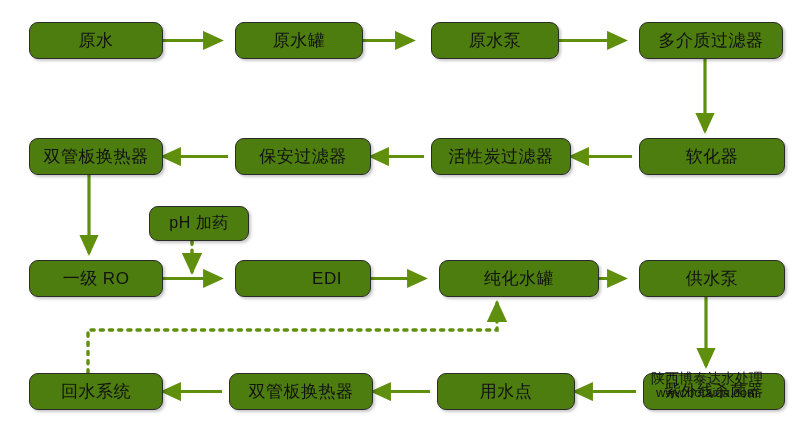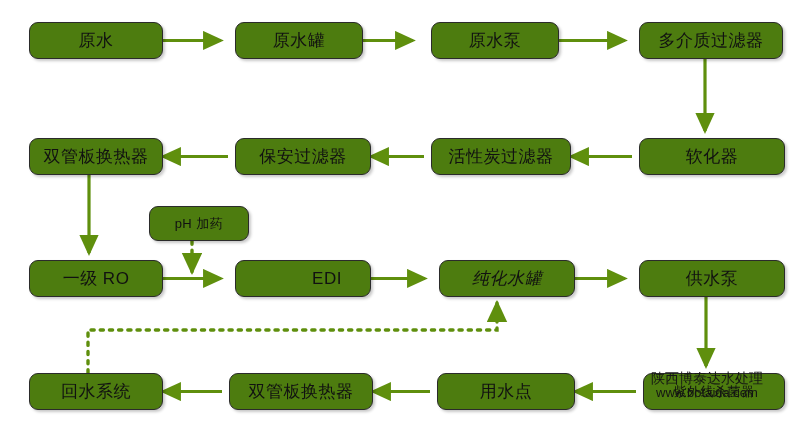--- a/index.html
+++ b/index.html
@@ -20,21 +20,21 @@
     border-radius:9px;
     display:flex;align-items:center;justify-content:center;
     color:#111111;
     font-size:17px;
     letter-spacing:0.5px;
     white-space:nowrap;
     box-shadow:2px 2px 3px rgba(0,0,0,0.22);
     z-index:3;
     margin-left:7px;
   }
-  .node.small{font-size:13px;text-align:right;}
+  .node.small{font-size:16px;text-align:right;}
 
   .wm{
     position:absolute;
     z-index:6;
     display:flex;
     flex-direction:column;
     align-items:center;
     justify-content:center;
     line-height:1.05;
     pointer-events:none;
@@ -112,21 +112,21 @@
   <div class="node" style="left:228px;top:138px;width:136px;height:37px;">保安过滤器</div>
 
   <div class="node" style="left:22px;top:138px;width:134px;height:37px;">双管板换热器</div>
 
   <div class="node small" style="left:142px;top:206px;width:100px;height:35px;">pH 加药</div>
 
   <div class="node" style="left:22px;top:260px;width:134px;height:37px;">一级 RO</div>
 
   <div class="node" style="left:228px;top:260px;width:136px;height:37px;padding-left:48px;">EDI</div>
 
-  <div class="node" style="left:432px;top:260px;width:136px;height:37px;font-style:italic;">纯化水罐</div>
+  <div class="node" style="left:432px;top:260px;width:160px;height:37px;">纯化水罐</div>
 
   <div class="node" style="left:632px;top:260px;width:146px;height:37px;">供水泵</div>
 
   <div class="node small" style="left:636px;top:373px;width:142px;height:37px;">紫外线杀菌器</div>
 
   <div class="node" style="left:430px;top:373px;width:138px;height:37px;">用水点</div>
 
   <div class="node" style="left:22px;top:373px;width:134px;height:37px;">回水系统</div>
 
   <div class="node" style="left:222px;top:373px;width:144px;height:37px;">双管板换热器</div>

